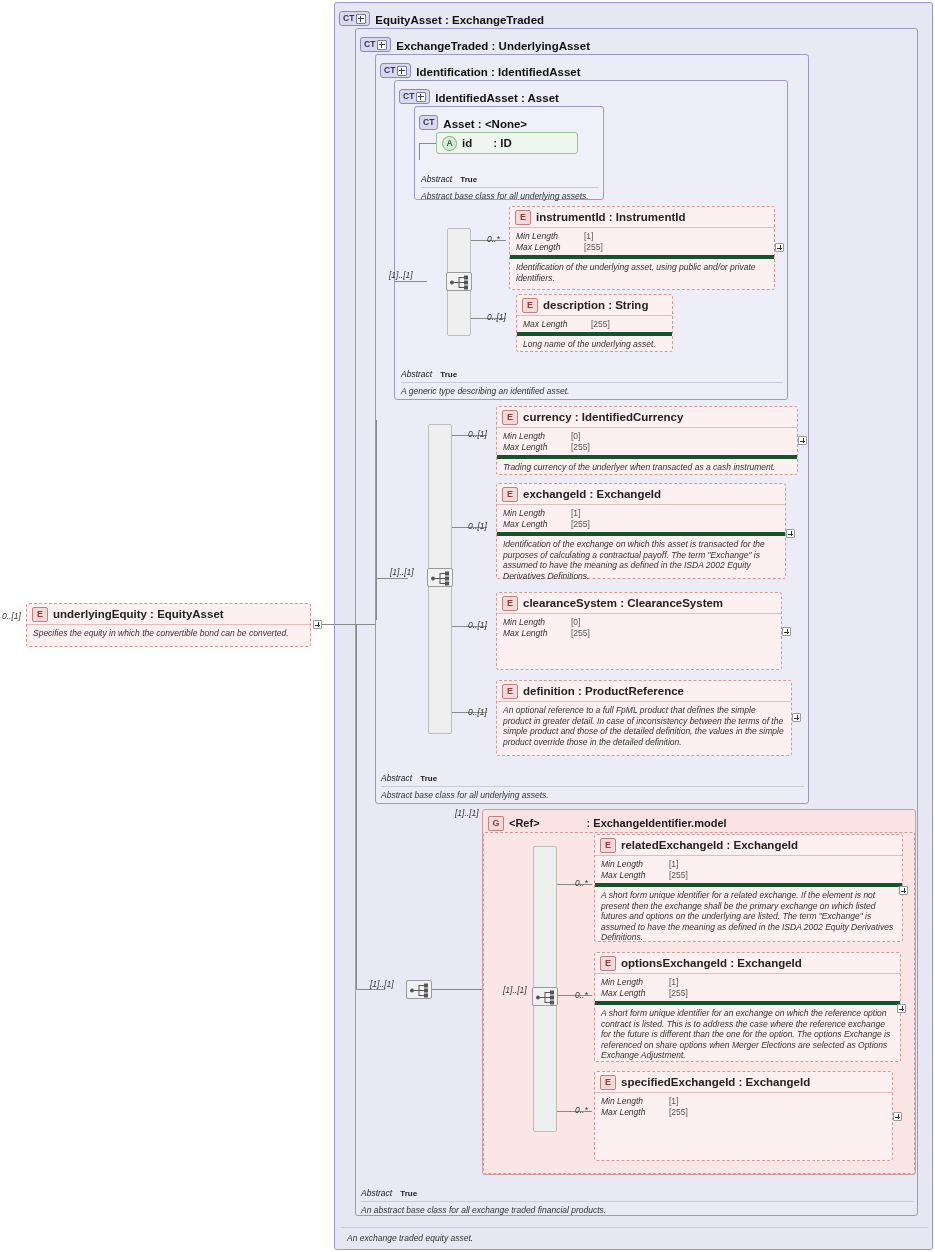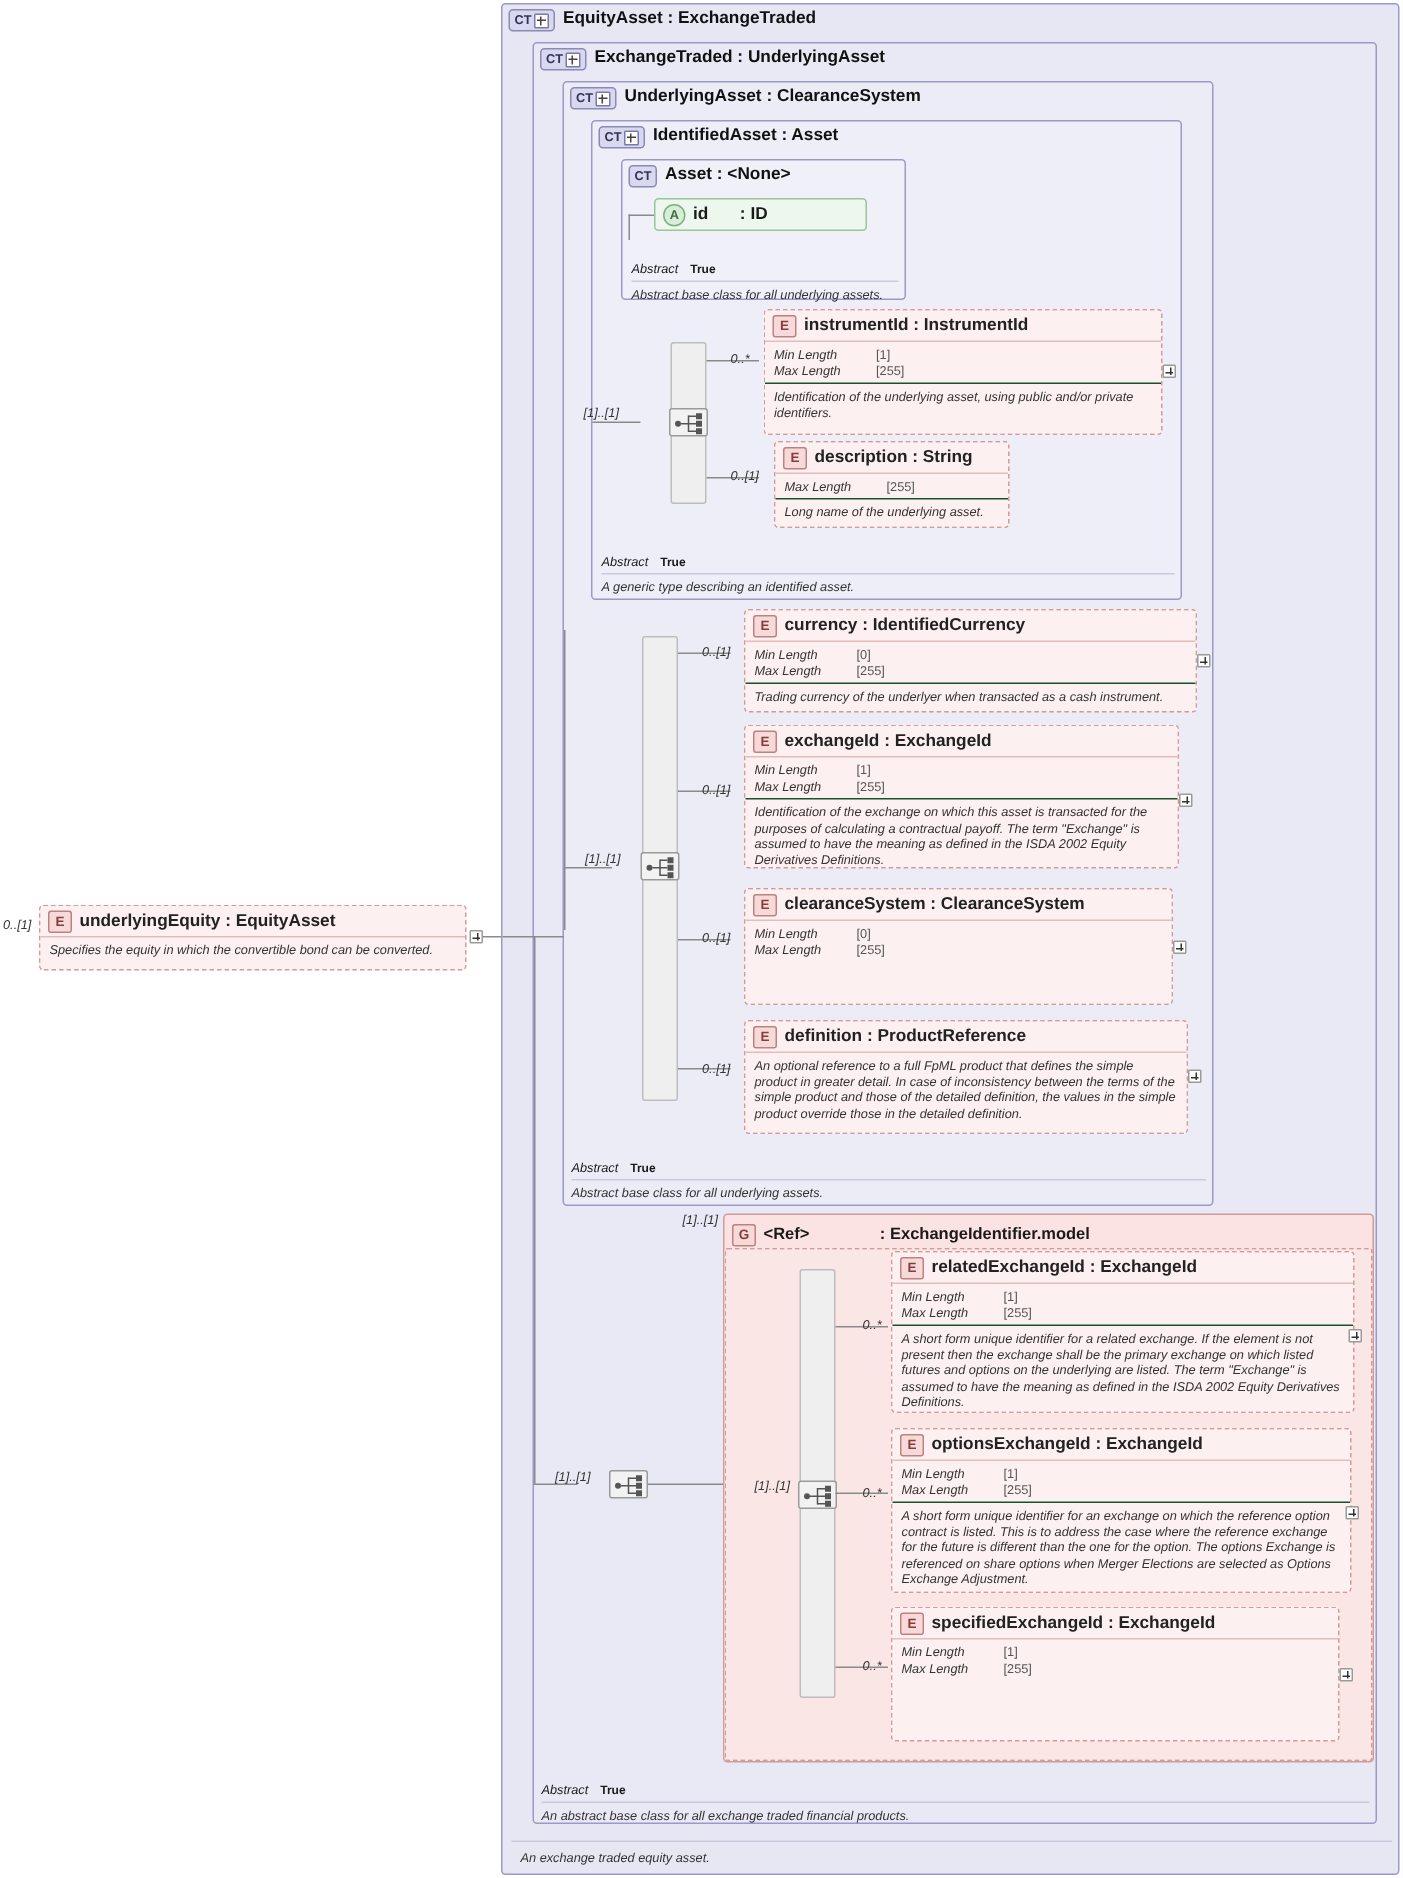--- a/index.html
+++ b/index.html
@@ -5,39 +5,39 @@
   html,body{margin:0;padding:0;background:#ffffff;}
   body{width:935px;height:1252px;position:relative;font-family:"Liberation Sans",sans-serif;font-size:11px;color:#1a1a1a;overflow:hidden;}
   .abs{position:absolute;box-sizing:border-box;}
 
   
   .ct{border:1px solid #9a9ac8;background:#e7e7f4;border-radius:3px;}
   .ct.l2{background:#e9e9f6;}
   .ct.l3{background:#ececf7;}
   .ct.l4{background:#eeeef8;}
   .ct.l5{background:#f0f0f9;}
-  .ct-hdr{position:absolute;left:0;top:0;height:20px;display:flex;align-items:flex-start;padding-left:4px;gap:5px;white-space:nowrap;}
+  .ct-hdr{position:absolute;left:0;top:0;height:20px;display:flex;align-items:flex-end;padding-left:4px;gap:5px;white-space:nowrap;}
   .ct-title{font-weight:bold;font-size:11.5px;color:#111;}
   .ct-badge{display:inline-flex;align-items:center;gap:2px;border:1px solid #8a8ab5;background:#d8d8ee;border-radius:3px;height:13px;padding:0 3px;font-size:8.5px;font-weight:bold;color:#33335c;line-height:1;}
   .plusmark{display:inline-block;width:8px;height:8px;border:1px solid #7a7aa8;background:#ffffff;border-radius:1px;position:relative;}
   .plusmark:before,.plusmark:after{content:"";position:absolute;background:#444;}
   .plusmark:before{left:1px;right:1px;top:3px;height:1px;}
   .plusmark:after{top:1px;bottom:1px;left:3px;width:1px;}
 
   
   .el{border:1px solid #d49a9a;background:#fdf0f0;border-radius:3px;}
   .el.dashed{border-style:dashed;}
   .el-hdr{height:20px;display:flex;align-items:center;gap:5px;padding-left:5px;border-bottom:1px solid #e3bcbc;white-space:nowrap;}
   .el-badge{display:inline-flex;align-items:center;justify-content:center;border:1px solid #c08080;background:#f6dada;border-radius:2px;width:14px;height:13px;font-size:9px;font-weight:bold;color:#8a3c3c;line-height:1;}
   .el-title{font-weight:bold;font-size:11.5px;color:#222;}
   .facets{padding:3px 0 2px 6px;font-size:8.5px;color:#333;}
   .facet{display:flex;gap:6px;line-height:11px;}
   .facet .fname{font-style:italic;width:62px;flex:0 0 62px;}
   .facet .fval{color:#555;}
-  .el-doc{font-size:8.5px;font-style:italic;color:#333;padding:3px 6px 4px 6px;border-top:1px solid #14532d;line-height:10.5px;}
+  .el-doc{font-size:8.5px;font-style:italic;color:#333;padding:3px 6px 4px 6px;border-top:4px solid #14532d;line-height:10.5px;}
   .el-doc.nb{border-top:none;}
 
   
   .attr{border:1px solid #9ac49a;background:#edf7ed;border-radius:3px;}
   .attr-hdr{height:20px;display:flex;align-items:center;gap:5px;padding-left:5px;white-space:nowrap;}
   .attr-badge{display:inline-flex;align-items:center;justify-content:center;border:1px solid #7fae7f;background:#d8eed8;border-radius:50%;width:13px;height:13px;font-size:8.5px;font-weight:bold;color:#3c6d3c;}
   .attr-title{font-weight:bold;font-size:11.5px;}
 
   
   .grp{border:1px solid #d49a9a;background:#fbe3e3;border-radius:3px;}
@@ -115,21 +115,21 @@
   <div class="hr abs" style="left:5px;top:1172px;width:552px;"></div>
   <div class="ct-doc abs" style="left:5px;top:1176px;">An abstract base class for all exchange traded financial products.</div>
 </div>
 
 <div class="ct l3 abs" style="left:375px;top:54px;width:434px;height:750px;">
   <div class="ct-hdr" style="top:3px;">
     <span class="ct-badge">
         <span>CT</span>
         <span class="plusmark"></span>
       </span>
-    <span class="ct-title">UnderlyingAsset : ClearanceSystem</span>
+    <span class="ct-title">Identification : IdentifiedAsset</span>
   </div>
   <div class="absrow abs" style="left:5px;top:718px;">
     <span class="k">Abstract</span>
     <span class="v">True</span>
   </div>
   <div class="hr abs" style="left:5px;top:731px;width:423px;"></div>
   <div class="ct-doc abs" style="left:5px;top:735px;">Abstract base class for all underlying assets.</div>
 </div>
 
 <div class="ct l4 abs" style="left:394px;top:80px;width:394px;height:320px;">

